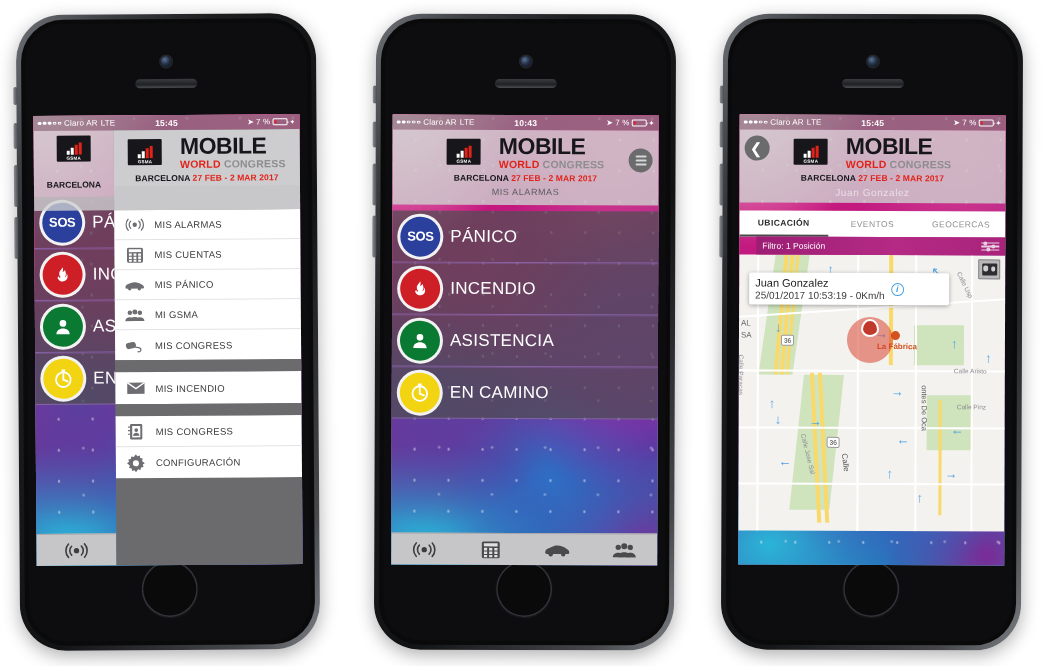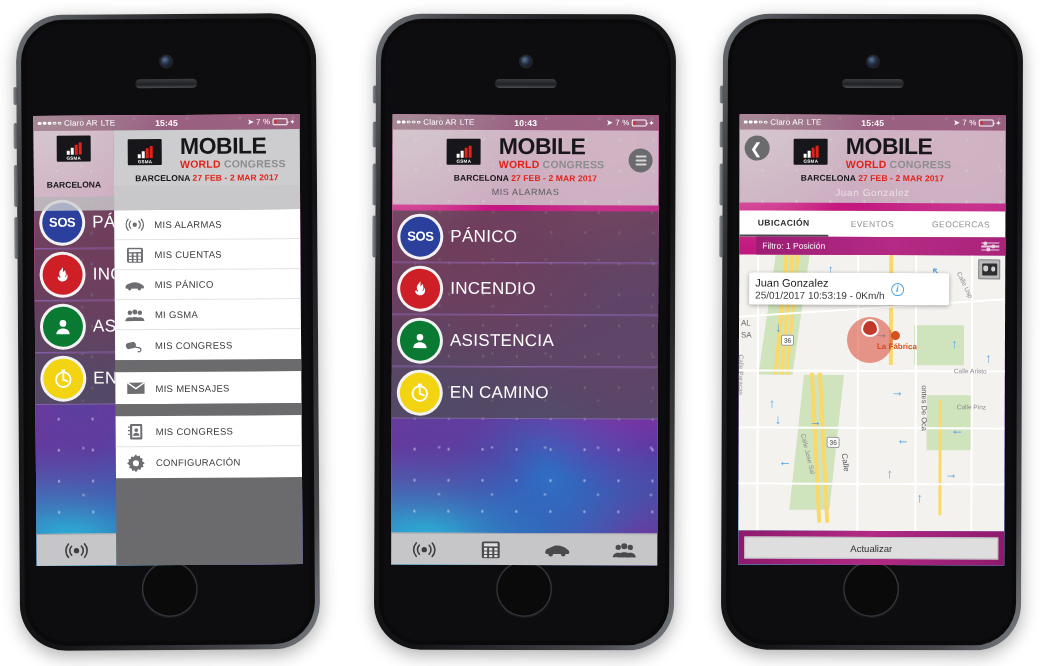--- a/index.html
+++ b/index.html
@@ -400,21 +400,21 @@
           </div>
           <div class="d-gap"></div>
           <div class="d-grp">
             <div class="menu-item" style="height:32px">
               <span class="mi-icon">
                 <svg width="19" height="14" viewBox="0 0 22 15" fill="#6e6e72">
                     <path d="M1 1h20v13H1z"></path>
                     <path d="M1 1l10 7 10-7" fill="none" stroke="#fff" stroke-width="1.6"></path>
                   </svg>
               </span>
-              <span class="mtxt">MIS MENSAJES</span>
+              <span class="mtxt">MIS INCENDIO</span>
             </div>
           </div>
           <div class="d-gap"></div>
           <div class="d-grp">
             <div class="menu-item" style="height:31px">
               <span class="mi-icon">
                 <svg width="16" height="17" viewBox="0 0 17 18">
                     <rect x="2.5" y="0.8" width="13" height="16.4" rx="1.3" fill="#6e6e72"></rect>
                     <rect x="4.8" y="3" width="8.6" height="12" fill="#fff"></rect>
                     <circle cx="9.1" cy="7.2" r="2" fill="#6e6e72"></circle>
@@ -790,23 +790,20 @@
               <div class="ct-sub">25/01/2017 10:53:19 - 0Km/h</div>
             </div>
             <div class="info-i">i</div>
           </div>
 
           <div class="map-toggle" style="right:5px; top:4px;">
               <span class="glb"></span>
             </div>
         </div>
 
-        <div class="update-bar">
-          <div class="update-btn">Actualizar</div>
-        </div>
 
         <div class="statusbar" style="z-index:50;">
           <div class="sb-left">
             <span class="dots">
                 <i></i>
                 <i></i>
                 <i></i>
                 <i class="hollow"></i>
                 <i class="hollow"></i>
               </span>

